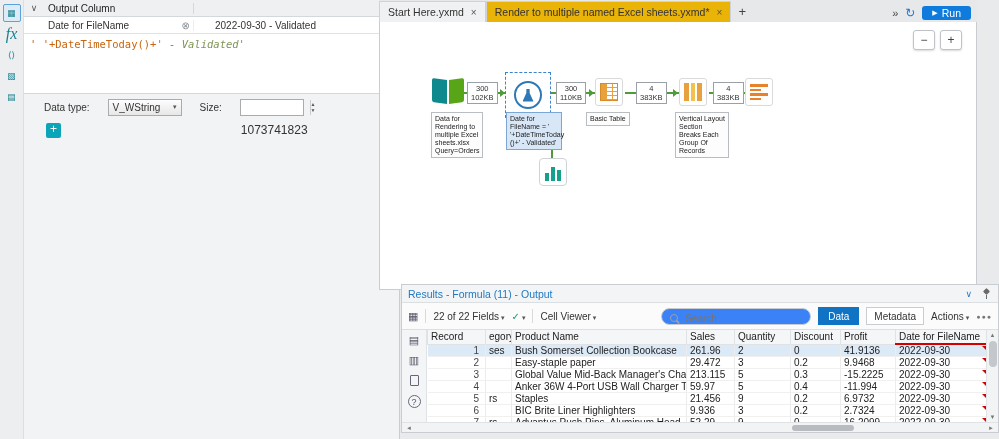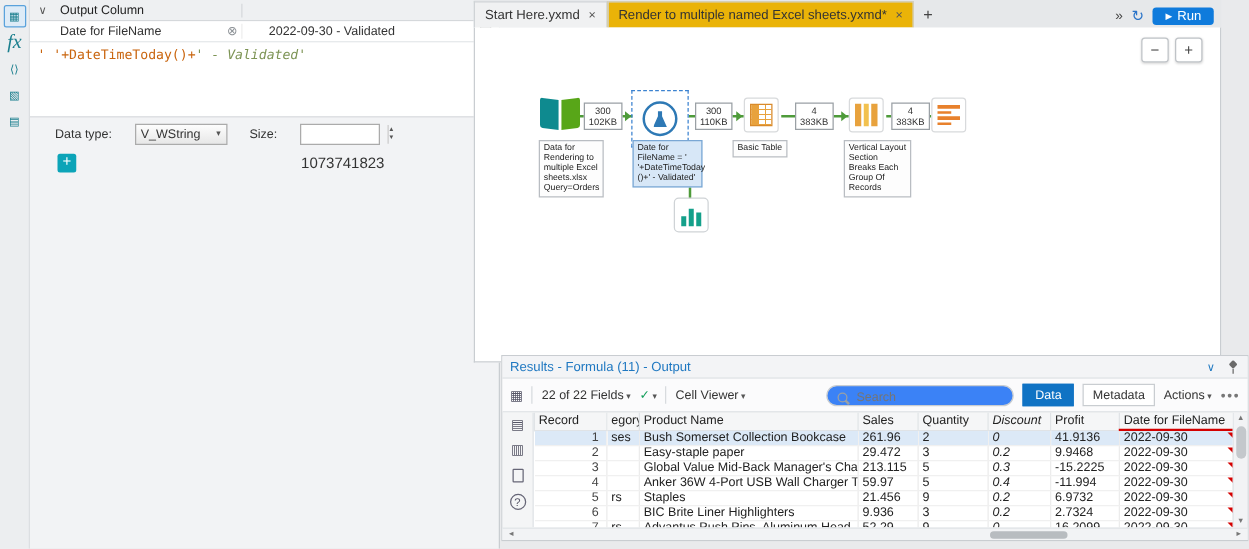--- a/index.html
+++ b/index.html
@@ -116,21 +116,21 @@
   table.results { border-collapse:collapse; table-layout:fixed; width:560px; font-size:10px; }
   .results th { height:14px; background:#f5f6f7; border:1px solid #e0e3e6; border-top:none; font-weight:normal; text-align:left; padding:0 3px; color:#222; overflow:hidden; white-space:nowrap; }
   .results td { height:12px; border-right:1px solid #ececec; border-bottom:1px solid #f0f0f0; padding:0 3px; overflow:hidden; white-space:nowrap; color:#222; position:relative; }
   .results tr.selected td { background:#dce9f7; }
   .results th:nth-child(1), .results td:nth-child(1) { width:58px; }
   .results td:nth-child(1) { text-align:right; padding-right:6px; color:#444; }
   .results th:nth-child(2), .results td:nth-child(2) { width:26px; }
   .results th:nth-child(3), .results td:nth-child(3) { width:175px; }
   .results th:nth-child(4), .results td:nth-child(4) { width:48px; }
   .results th:nth-child(5), .results td:nth-child(5) { width:56px; }
-  .results th:nth-child(6), .results td:nth-child(6) { width:50px;font-style:italic; }
+  .results th:nth-child(6), .results td:nth-child(6) { width:50px; }
   .results th:nth-child(7), .results td:nth-child(7) { width:55px; }
   .results th:nth-child(8), .results td:nth-child(8) { width:92px; }
   .results th.date-col { border-bottom:2px solid #d40000; }
   .red-marker { position:absolute; right:0; top:1px; width:0; height:0; border-left:5px solid transparent; border-top:5px solid #d40000; }
   .vscroll { width:12px; background:#f2f3f5; border-left:1px solid #e0e3e6; display:flex; flex-direction:column; align-items:center; flex:0 0 auto; }
   .scroll-arr { font-size:6px; color:#777; height:10px; line-height:10px; width:100%; text-align:center; }
   .vthumb { width:8px; height:26px; background:#c4c8cc; border-radius:4px; margin-top:1px; }
   .vscroll .bottom { margin-top:auto; }
   .hscroll { height:10px; background:#f2f3f5; border-top:1px solid #e0e3e6; display:flex; align-items:center; position:relative; flex:0 0 auto; }
   .hscroll .scroll-arr { width:14px; height:auto; }

